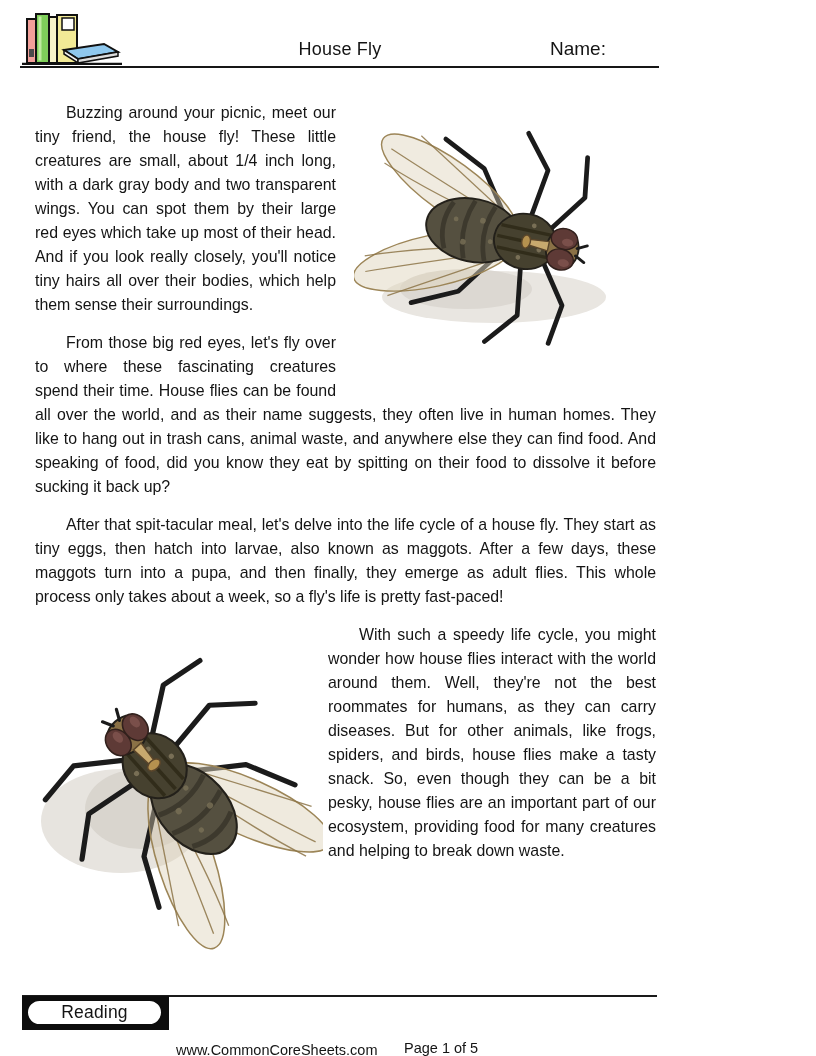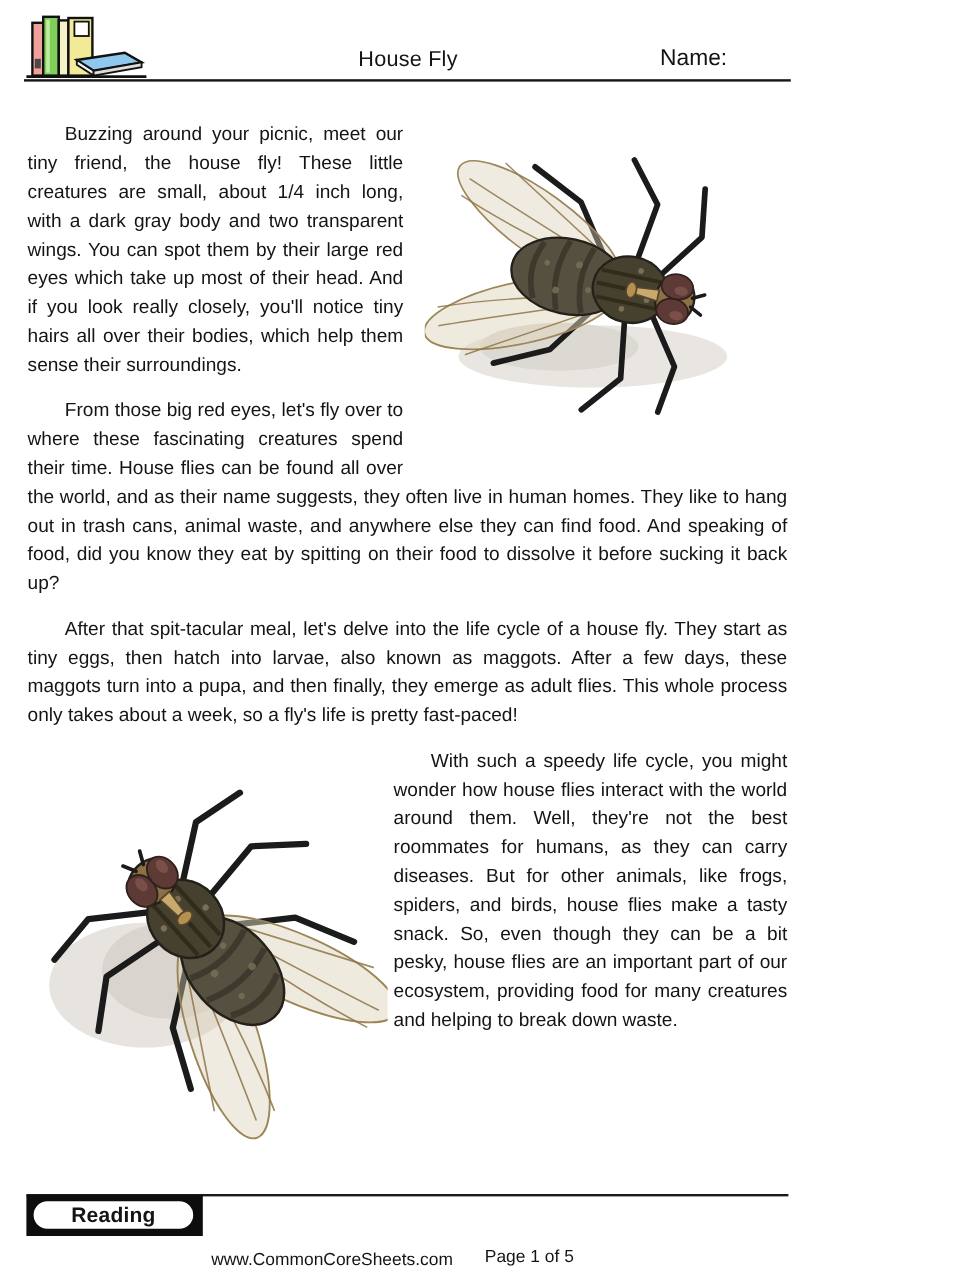--- a/index.html
+++ b/index.html
@@ -41,21 +41,21 @@
   
   .content {
     position: absolute;
     top: 101px;
     left: 23px;
     right: 24px;
     font-size: 15.9px;
     line-height: 24px;
     text-align: justify;
   }
-  .content p { margin: 0 0 14px 0; text-indent: 31px; }
+  .content p { margin: 0 0 14px 12px; text-indent: 31px; }
 
   figure { margin: 0; padding: 0; }
   .fly-top {
     float: right;
     width: 302px;
     height: 282px;
     margin: 0 0 6px 18px;
     overflow: visible;
   }
   .fly-bottom {
@@ -84,21 +84,21 @@
   }
   .badge-pill {
     position: absolute;
     left: 4px; right: 6px; top: 3px; bottom: 4px;
     background: #ffffff;
     border: 2.5px solid #0d0d0d;
     border-radius: 15px;
     display: flex;
     align-items: center;
     justify-content: center;
-    font-weight: bold;
+    font-weight: normal;
     font-size: 17.5px;
     letter-spacing: 0.2px;
   }
   .site-url {
     position: absolute;
     left: 176px; top: 1014px;
     font-size: 14.5px;
     margin-top: 28px;
   }
   .page-num {

